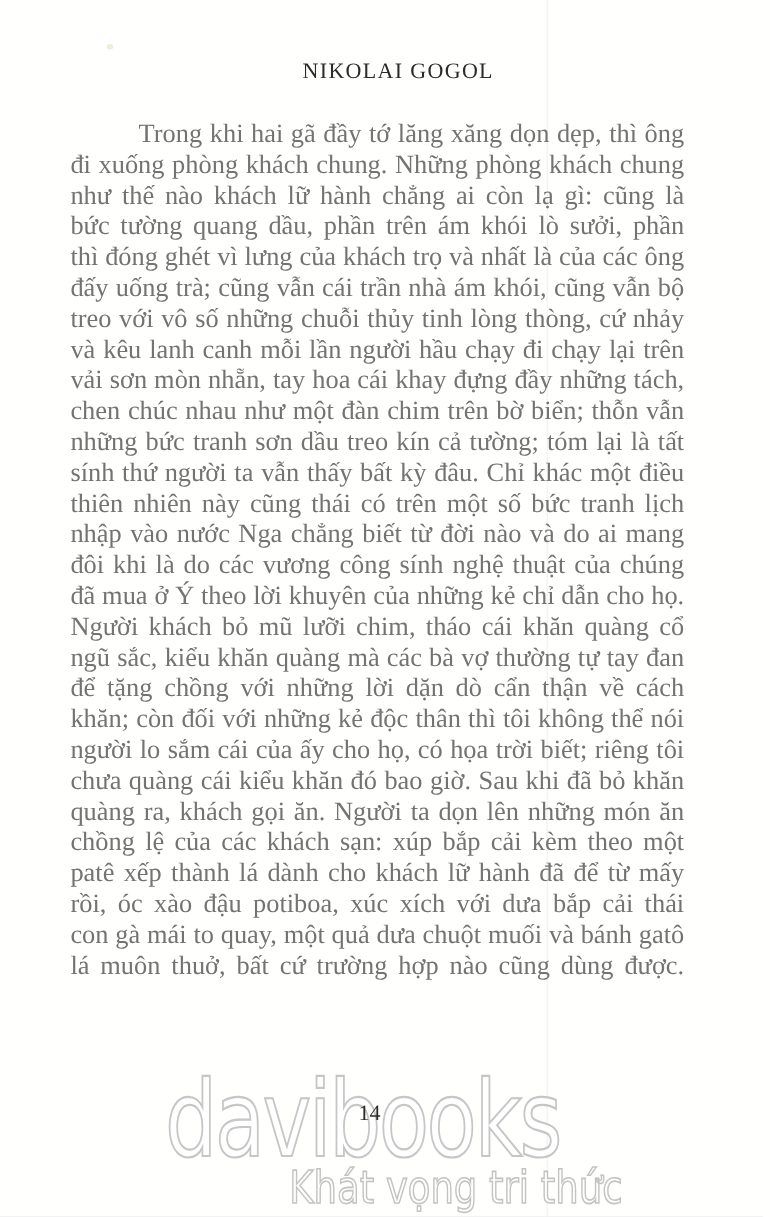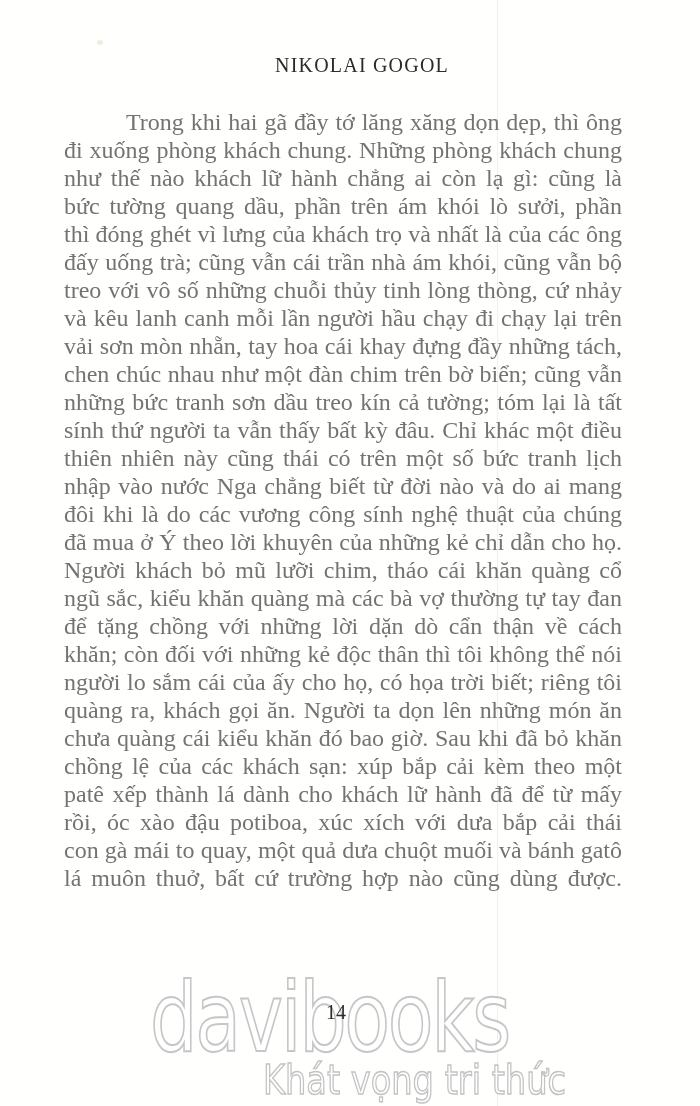--- a/index.html
+++ b/index.html
@@ -83,34 +83,34 @@
   <div class="body-block">
       <div class="text-line">Trong khi hai gã đầy tớ lăng xăng dọn dẹp, thì ông chủ</div>
       <div class="text-line">đi xuống phòng khách chung. Những phòng khách chung ấy</div>
       <div class="text-line">như thế nào khách lữ hành chẳng ai còn lạ gì: cũng là những</div>
       <div class="text-line">bức tường quang dầu, phần trên ám khói lò sưởi, phần dưới</div>
       <div class="text-line">thì đóng ghét vì lưng của khách trọ và nhất là của các ông lái</div>
       <div class="text-line">đấy uống trà; cũng vẫn cái trần nhà ám khói, cũng vẫn bộ đèn</div>
       <div class="text-line">treo với vô số những chuỗi thủy tinh lòng thòng, cứ nhảy lên</div>
       <div class="text-line">và kêu lanh canh mỗi lần người hầu chạy đi chạy lại trên tấm</div>
       <div class="text-line">vải sơn mòn nhẵn, tay hoa cái khay đựng đầy những tách,</div>
-      <div class="text-line">chen chúc nhau như một đàn chim trên bờ biển; cũng vẫn</div>
+      <div class="text-line">chen chúc nhau như một đàn chim trên bờ biển; thỗn vẫn</div>
       <div class="text-line">những bức tranh sơn dầu treo kín cả tường; tóm lại là tất cả</div>
       <div class="text-line">sính thứ người ta vẫn thấy bất kỳ đâu. Chỉ khác một điều là</div>
       <div class="text-line">thiên nhiên này cũng thái có trên một số bức tranh lịch sử,</div>
       <div class="text-line">nhập vào nước Nga chẳng biết từ đời nào và do ai mang đến;</div>
       <div class="text-line">đôi khi là do các vương công sính nghệ thuật của chúng ta; họ</div>
       <div class="text-line">đã mua ở Ý theo lời khuyên của những kẻ chỉ dẫn cho họ.</div>
       <div class="text-line">Người khách bỏ mũ lưỡi chim, tháo cái khăn quàng cổ bằng len</div>
       <div class="text-line">ngũ sắc, kiểu khăn quàng mà các bà vợ thường tự tay đan lấy</div>
       <div class="text-line">để tặng chồng với những lời dặn dò cẩn thận về cách quàng</div>
       <div class="text-line">khăn; còn đối với những kẻ độc thân thì tôi không thể nói ai là</div>
       <div class="text-line">người lo sắm cái của ấy cho họ, có họa trời biết; riêng tôi thì</div>
+      <div class="text-line">chưa quàng cái kiểu khăn đó bao giờ. Sau khi đã bỏ khăn</div>
       <div class="text-line">quàng ra, khách gọi ăn. Người ta dọn lên những món ăn</div>
-      <div class="text-line">chưa quàng cái kiểu khăn đó bao giờ. Sau khi đã bỏ khăn</div>
       <div class="text-line">chồng lệ của các khách sạn: xúp bắp cải kèm theo một miếng</div>
       <div class="text-line">patê xếp thành lá dành cho khách lữ hành đã để từ mấy tuần</div>
       <div class="text-line">rồi, óc xào đậu potiboa, xúc xích với dưa bắp cải thái nhỏ, một</div>
       <div class="text-line">con gà mái to quay, một quả dưa chuột muối và bánh gatô xếp</div>
       <div class="text-line">lá muôn thuở, bất cứ trường hợp nào cũng dùng được. Trong</div>
     </div>
 
   <div class="watermark-brand">davibooks</div>
 
   <div class="watermark-slogan">Khát vọng tri thức</div>

